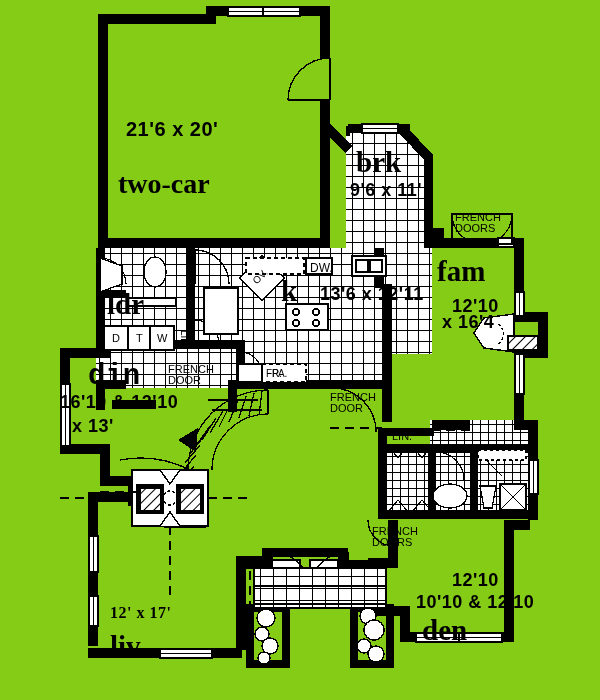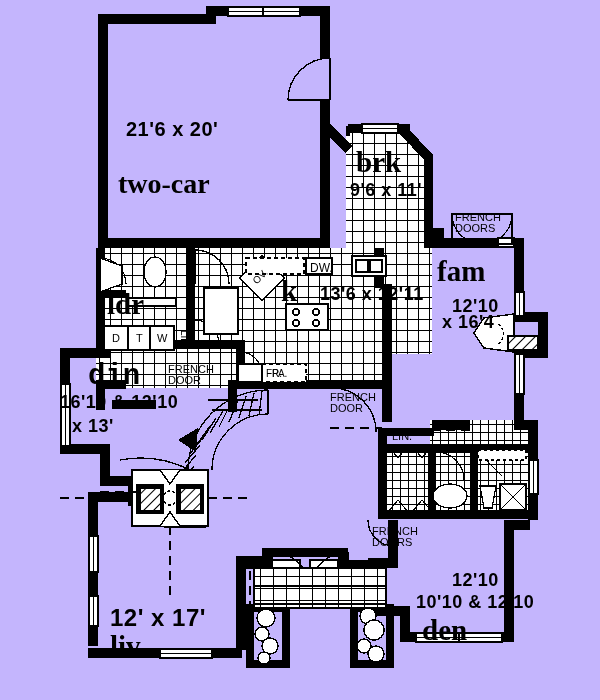--- a/index.html
+++ b/index.html
@@ -1,18 +1,18 @@
 <!DOCTYPE html>
 <html><head>
 <meta charset="utf-8">
 <style>
   html,body{margin:0;padding:0;background:#ffffff;}
   body{width:600px;height:700px;overflow:hidden;
        font-family:"Liberation Serif", serif;}
-  #plan{position:relative;width:600px;height:700px;background:#c4b5fd;}
+  #plan{position:relative;width:600px;height:700px;background:#84cc16;}
   svg{position:absolute;top:0;left:0;}
 
   .lbl{position:absolute;color:#000;white-space:nowrap;}
   .room-name{font-family:"Liberation Serif",serif;font-weight:bold;}
   .dim{font-family:"Liberation Sans",sans-serif;font-weight:bold;letter-spacing:.5px;}
   .tiny{font-family:"Liberation Sans",sans-serif;font-weight:normal;}
   .fix{font-family:"Liberation Sans",sans-serif;font-weight:normal;}
 </style>
 </head>
 <body>
@@ -400,21 +400,21 @@
 <div class="lbl room-name" style="left:107px;top:288px;font-size:29px;">ldr</div>
 
 <div class="lbl room-name" style="left:88px;top:360px;font-size:29px;font-family:Liberation Mono, monospace;">din</div>
 <div class="lbl dim" style="left:60px;top:392px;font-size:18px;">16'10 &amp; 12'10</div>
 <div class="lbl dim" style="left:72px;top:416px;font-size:18px;">x 13'</div>
 
 <div class="lbl dim" style="left:452px;top:570px;font-size:18px;">12'10 x</div>
 <div class="lbl dim" style="left:416px;top:592px;font-size:18px;">10'10 &amp; 12'10</div>
 <div class="lbl room-name" style="left:422px;top:614px;font-size:29px;">den</div>
 
-<div class="lbl dim" style="left:110px;top:604px;font-size:24px;">12' x 17'</div>
+<div class="lbl dim" style="left:110px;top:604px;font-size:16px;font-family:Liberation Serif, serif;">12' x 17'</div>
 <div class="lbl room-name" style="left:110px;top:630px;font-size:29px;">liv</div>
 
 <div class="lbl tiny" style="left:455px;top:212px;font-size:11px;line-height:11px;">
   <span>FRENCH</span><br>
   <span>DOORS</span>
 </div>
 
 <div class="lbl tiny" style="left:168px;top:364px;font-size:11px;line-height:11px;">
   <span>FRENCH</span><br>
   <span>DOOR</span>

